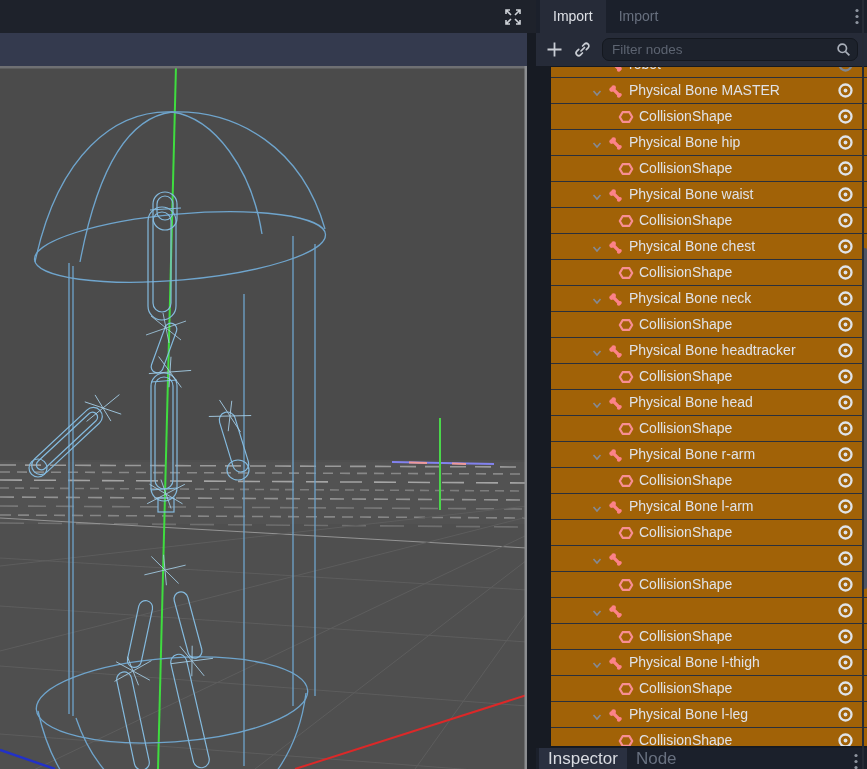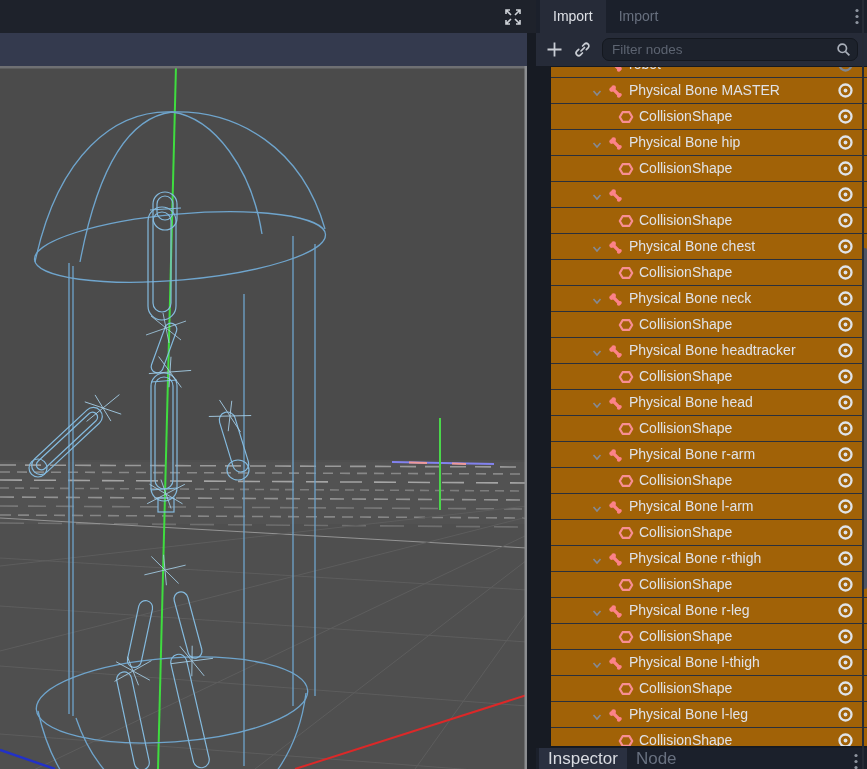--- a/index.html
+++ b/index.html
@@ -290,20 +290,21 @@
           <span class="chev"><svg width="12" height="12" viewBox="0 0 12 12">
               <path d="M2.5 4 L6 8 L9.5 4" stroke="#848a95" stroke-width="1.6" fill="none"></path>
             </svg></span>
           <span class="nicon"><svg width="16" height="16" viewBox="0 0 16 16">
               <circle cx="4.7" cy="6.6" r="2.4" fill="#fc8288"></circle>
               <circle cx="6.6" cy="4.7" r="2.4" fill="#fc8288"></circle>
               <circle cx="11.7" cy="13" r="1.8" fill="#fc8288"></circle>
               <circle cx="13" cy="11.7" r="1.8" fill="#fc8288"></circle>
               <path d="M5.6 5.6 L12.4 12.4" stroke="#fc8288" stroke-width="3.4" stroke-linecap="round"></path>
             </svg></span>
+          <span class="lbl">Physical Bone waist</span>
           <span class="eye"><svg width="17" height="17" viewBox="0 0 17 17">
               <circle cx="8.5" cy="8.5" r="6" fill="none" stroke="#dfe3e8" stroke-width="2.3"></circle>
               <circle cx="8.5" cy="8.5" r="1.9" fill="#dfe3e8"></circle>
             </svg></span>
         </div>
         <div class="trow shape">
           <span class="nicon"><svg width="16" height="16" viewBox="0 0 16 16">
               <polygon points="4.6,3.2 11.4,3.2 14.2,8 11.4,12.8 4.6,12.8 1.8,8" fill="none" stroke="#f88e92" stroke-width="2.2" stroke-linejoin="round"></polygon>
             </svg></span>
           <span class="lbl">CollisionShape</span>
@@ -478,48 +479,46 @@
           <span class="chev"><svg width="12" height="12" viewBox="0 0 12 12">
               <path d="M2.5 4 L6 8 L9.5 4" stroke="#848a95" stroke-width="1.6" fill="none"></path>
             </svg></span>
           <span class="nicon"><svg width="16" height="16" viewBox="0 0 16 16">
               <circle cx="4.7" cy="6.6" r="2.4" fill="#fc8288"></circle>
               <circle cx="6.6" cy="4.7" r="2.4" fill="#fc8288"></circle>
               <circle cx="11.7" cy="13" r="1.8" fill="#fc8288"></circle>
               <circle cx="13" cy="11.7" r="1.8" fill="#fc8288"></circle>
               <path d="M5.6 5.6 L12.4 12.4" stroke="#fc8288" stroke-width="3.4" stroke-linecap="round"></path>
             </svg></span>
-          <span class="lbl">Physical Bone r-thigh</span>
-          <span class="eye"><svg width="17" height="17" viewBox="0 0 17 17">
-              <circle cx="8.5" cy="8.5" r="6" fill="none" stroke="#dfe3e8" stroke-width="2.3"></circle>
-              <circle cx="8.5" cy="8.5" r="1.9" fill="#dfe3e8"></circle>
-            </svg></span>
-        </div>
-        <div class="trow shape">
-          <span class="nicon"><svg width="16" height="16" viewBox="0 0 16 16">
-              <polygon points="4.6,3.2 11.4,3.2 14.2,8 11.4,12.8 4.6,12.8 1.8,8" fill="none" stroke="#f88e92" stroke-width="2.2" stroke-linejoin="round"></polygon>
-            </svg></span>
-          <span class="lbl">CollisionShape</span>
-          <span class="eye"><svg width="17" height="17" viewBox="0 0 17 17">
-              <circle cx="8.5" cy="8.5" r="6" fill="none" stroke="#dfe3e8" stroke-width="2.3"></circle>
-              <circle cx="8.5" cy="8.5" r="1.9" fill="#dfe3e8"></circle>
-            </svg></span>
-        </div>
-        <div class="trow bone">
-          <span class="chev"><svg width="12" height="12" viewBox="0 0 12 12">
-              <path d="M2.5 4 L6 8 L9.5 4" stroke="#848a95" stroke-width="1.6" fill="none"></path>
-            </svg></span>
-          <span class="nicon"><svg width="16" height="16" viewBox="0 0 16 16">
-              <circle cx="4.7" cy="6.6" r="2.4" fill="#fc8288"></circle>
-              <circle cx="6.6" cy="4.7" r="2.4" fill="#fc8288"></circle>
-              <circle cx="11.7" cy="13" r="1.8" fill="#fc8288"></circle>
-              <circle cx="13" cy="11.7" r="1.8" fill="#fc8288"></circle>
-              <path d="M5.6 5.6 L12.4 12.4" stroke="#fc8288" stroke-width="3.4" stroke-linecap="round"></path>
-            </svg></span>
-          <span class="lbl">Physical Bone r-leg</span>
+          <span class="eye"><svg width="17" height="17" viewBox="0 0 17 17">
+              <circle cx="8.5" cy="8.5" r="6" fill="none" stroke="#dfe3e8" stroke-width="2.3"></circle>
+              <circle cx="8.5" cy="8.5" r="1.9" fill="#dfe3e8"></circle>
+            </svg></span>
+        </div>
+        <div class="trow shape">
+          <span class="nicon"><svg width="16" height="16" viewBox="0 0 16 16">
+              <polygon points="4.6,3.2 11.4,3.2 14.2,8 11.4,12.8 4.6,12.8 1.8,8" fill="none" stroke="#f88e92" stroke-width="2.2" stroke-linejoin="round"></polygon>
+            </svg></span>
+          <span class="lbl">CollisionShape</span>
+          <span class="eye"><svg width="17" height="17" viewBox="0 0 17 17">
+              <circle cx="8.5" cy="8.5" r="6" fill="none" stroke="#dfe3e8" stroke-width="2.3"></circle>
+              <circle cx="8.5" cy="8.5" r="1.9" fill="#dfe3e8"></circle>
+            </svg></span>
+        </div>
+        <div class="trow bone">
+          <span class="chev"><svg width="12" height="12" viewBox="0 0 12 12">
+              <path d="M2.5 4 L6 8 L9.5 4" stroke="#848a95" stroke-width="1.6" fill="none"></path>
+            </svg></span>
+          <span class="nicon"><svg width="16" height="16" viewBox="0 0 16 16">
+              <circle cx="4.7" cy="6.6" r="2.4" fill="#fc8288"></circle>
+              <circle cx="6.6" cy="4.7" r="2.4" fill="#fc8288"></circle>
+              <circle cx="11.7" cy="13" r="1.8" fill="#fc8288"></circle>
+              <circle cx="13" cy="11.7" r="1.8" fill="#fc8288"></circle>
+              <path d="M5.6 5.6 L12.4 12.4" stroke="#fc8288" stroke-width="3.4" stroke-linecap="round"></path>
+            </svg></span>
           <span class="eye"><svg width="17" height="17" viewBox="0 0 17 17">
               <circle cx="8.5" cy="8.5" r="6" fill="none" stroke="#dfe3e8" stroke-width="2.3"></circle>
               <circle cx="8.5" cy="8.5" r="1.9" fill="#dfe3e8"></circle>
             </svg></span>
         </div>
         <div class="trow shape">
           <span class="nicon"><svg width="16" height="16" viewBox="0 0 16 16">
               <polygon points="4.6,3.2 11.4,3.2 14.2,8 11.4,12.8 4.6,12.8 1.8,8" fill="none" stroke="#f88e92" stroke-width="2.2" stroke-linejoin="round"></polygon>
             </svg></span>
           <span class="lbl">CollisionShape</span>

